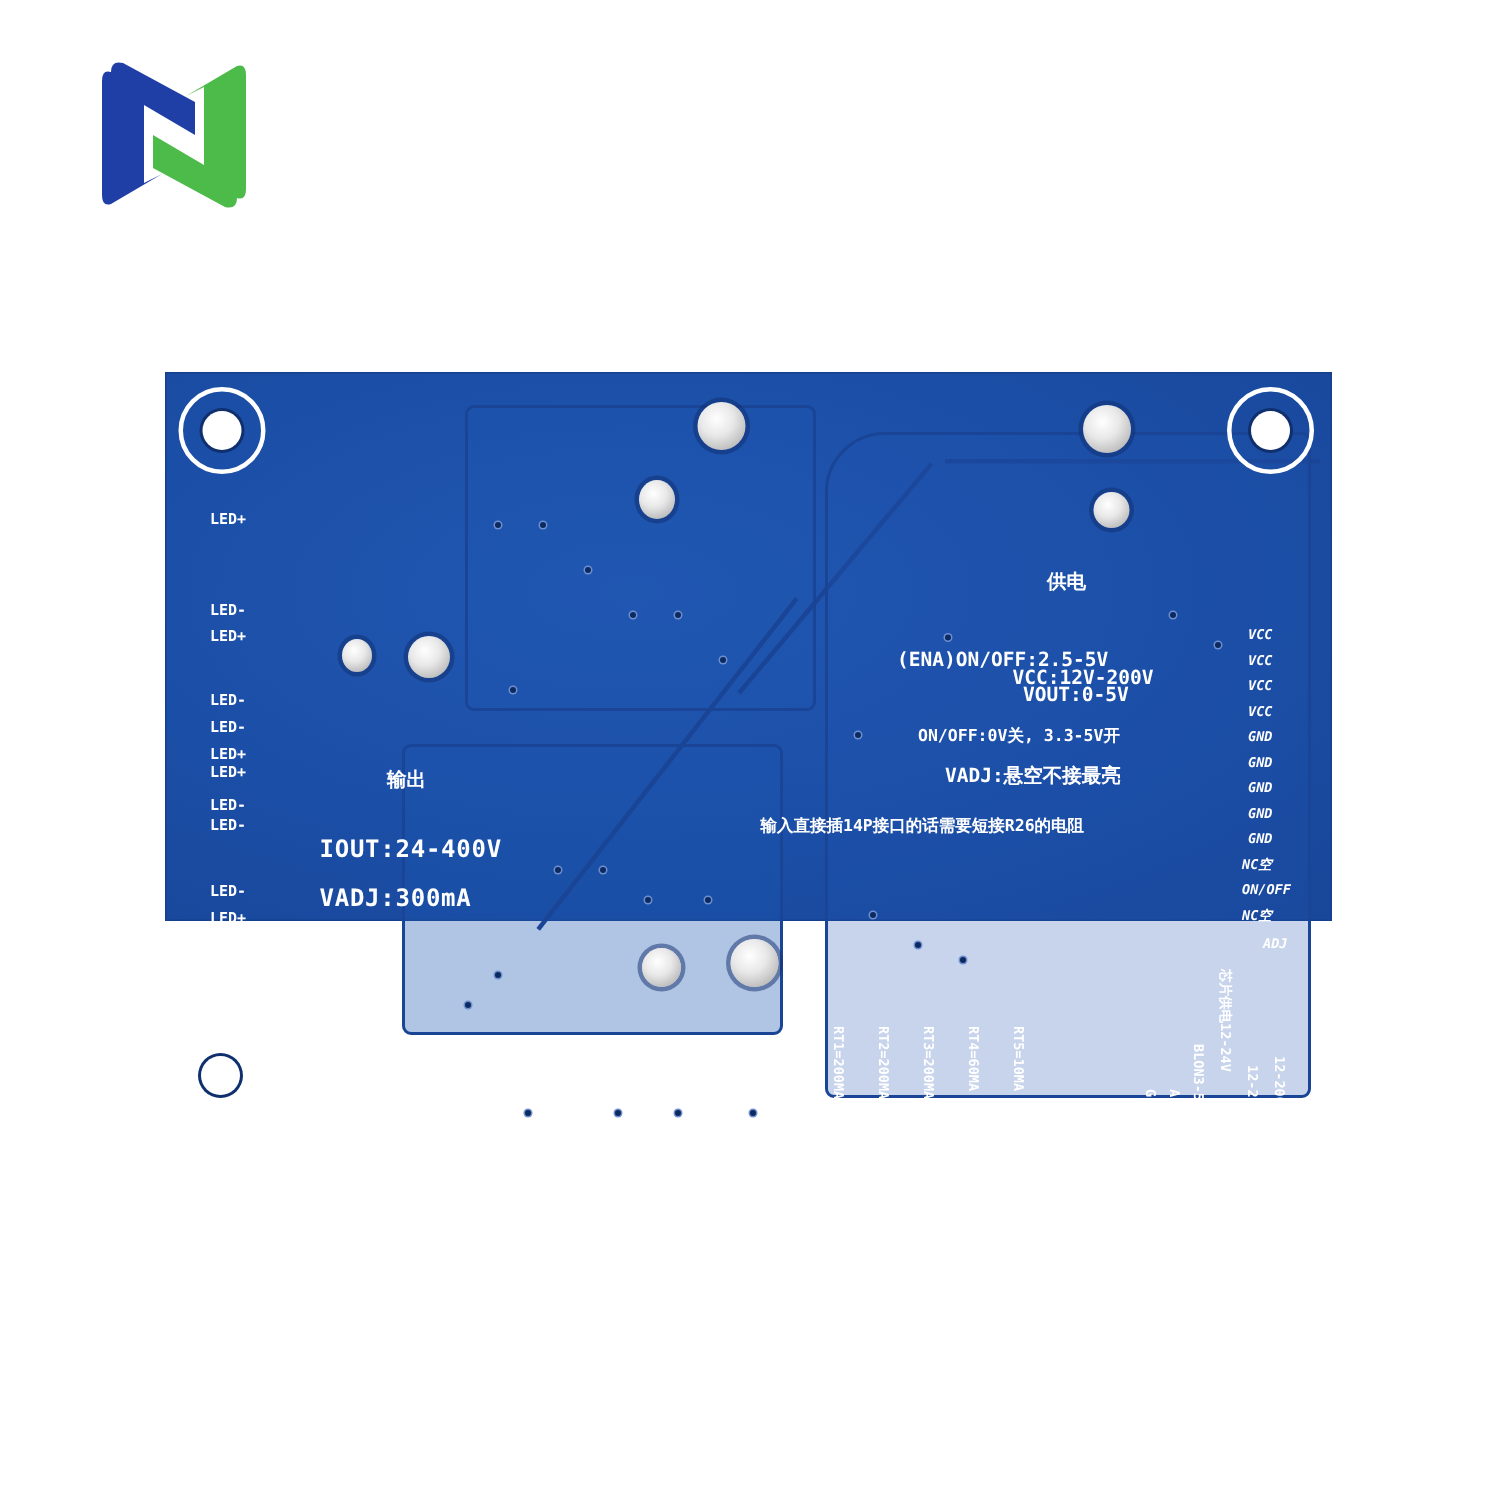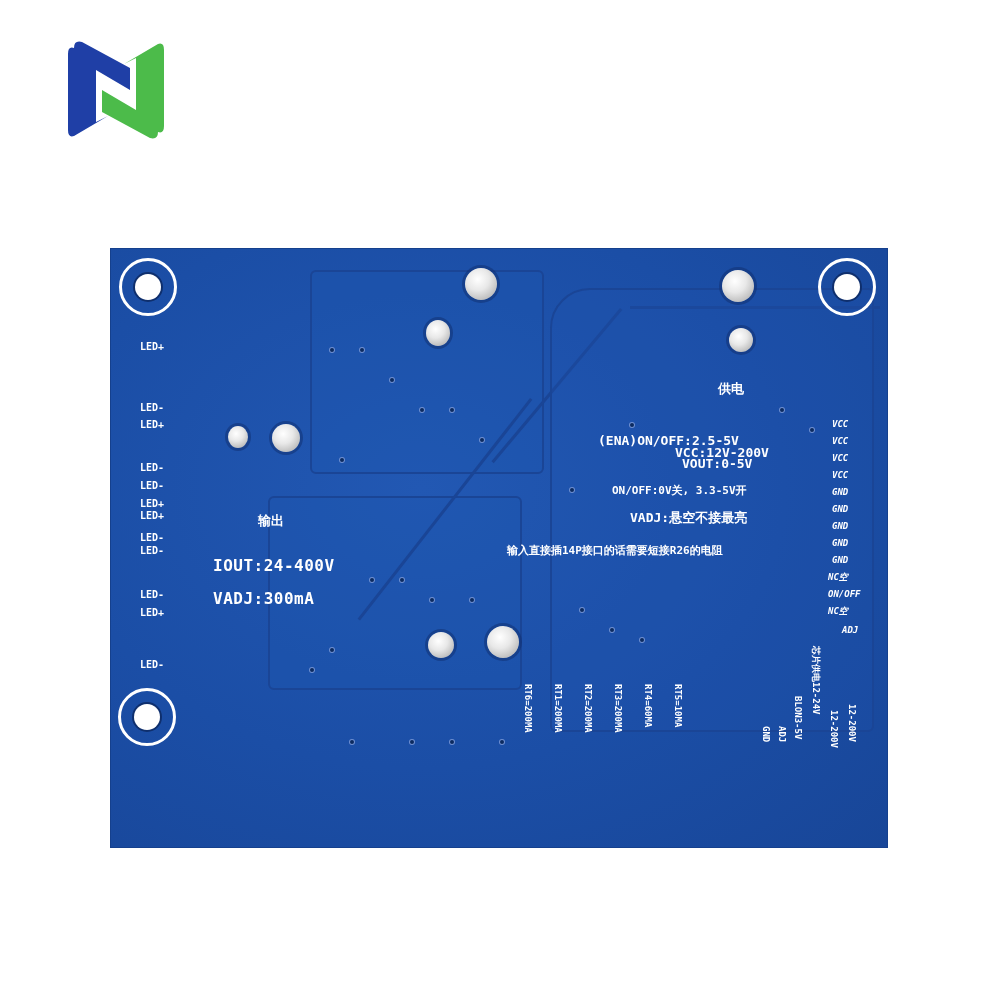--- a/index.html
+++ b/index.html
@@ -3,21 +3,21 @@
   <meta charset="utf-8">
   <style>
     html, body { margin:0; padding:0; }
     body { width:1000px; height:1000px; background:#ffffff; position:relative; overflow:hidden; font-family:"DejaVu Sans", sans-serif; }
     .logo { position:absolute; left:30px; top:30px; width:170px; height:160px; }
     .logo-mark { position:absolute; left:36px; top:8px; }
     .logo-text { position:absolute; left:0; top:112px; font-family:"Liberation Sans", sans-serif; font-size:36px; letter-spacing:1px; color:#1f3fa6; font-weight:400; white-space:nowrap; }
     .logo-text .n { color:#1f3fa6; position:relative; }
     .logo-text .n::after { content:""; position:absolute; left:11px; top:7px; width:5px; height:14px; background:#4cbb4a; transform:skewX(-18deg); }
 
-    .board { position:absolute; left:110px; top:248px; width:778px; height:600px; background:#1c4fa8;
+    .board { position:absolute; left:110px; top:248px; width:778px; height:366px; background:#1c4fa8;
       background-image: radial-gradient(ellipse at 40% 40%, #2258b3 0%, #1b4ea6 55%, #184698 100%);
       box-shadow: inset 0 0 0 1px #15408d; }
     .zone { position:absolute; border:2px solid #1a4596; border-radius:6px; background:rgba(30,85,175,0.35); }
     .trace { position:absolute; background:#1a4596; }
 
     .mhole { position:absolute; width:58px; height:58px; border:3px solid #ffffff; border-radius:50%; box-sizing:border-box; }
     .mhole::after { content:""; position:absolute; left:13px; top:13px; width:26px; height:26px; border-radius:50%; background:#ffffff; box-shadow:0 0 0 2px #0f2f6d; }
 
     .pad { position:absolute; border-radius:50%; background: radial-gradient(circle at 40% 35%, #ffffff 0%, #e8e8e8 40%, #b9b9b9 80%, #9a9a9a 100%); box-shadow:0 0 0 3px rgba(15,45,110,0.5); }
     .via { position:absolute; width:4px; height:4px; border-radius:50%; background:#0b2a5f; box-shadow:0 0 0 1px #6f8fd0; }
@@ -96,21 +96,21 @@
   <div class="silk led" style="top:285px;">LED-</div>
   <div class="silk led" style="top:298px;">LED-</div>
   <div class="silk led" style="top:342px;">LED-</div>
   <div class="silk led" style="top:360px;">LED+</div>
   <div class="silk led" style="top:412px;">LED-</div>
 
   <div class="silk mid" style="left:148px; top:266px;">输出</div>
   <div class="silk big" style="left:103px; top:310px;">IOUT:24-400V</div>
   <div class="silk big" style="left:103px; top:343px;">VADJ:300mA</div>
 
-  <div class="silk mid" style="left:608px; top:134px;">供电</div>
+  <div class="silk mid" style="left:588px; top:134px;">供电</div>
   <div class="silk mid" style="left:565px; top:158px;margin-top:40px;">VCC:12V-200V</div>
   <div class="silk mid" style="left:488px; top:186px;">(ENA)ON/OFF:2.5-5V</div>
   <div class="silk mid" style="left:572px; top:209px;">VOUT:0-5V</div>
   <div class="silk" style="left:502px; top:237px; font-size:11px;">ON/OFF:0V关, 3.3-5V开</div>
   <div class="silk" style="left:520px; top:263px; font-size:13px;">VADJ:悬空不接最亮</div>
   <div class="silk" style="left:397px; top:297px; font-size:11px;">输入直接插14P接口的话需要短接R26的电阻</div>
 
   <div class="silk pin" style="top:172px;">VCC</div>
   <div class="silk pin" style="top:189px;">VCC</div>
   <div class="silk pin" style="top:206px;">VCC</div>

